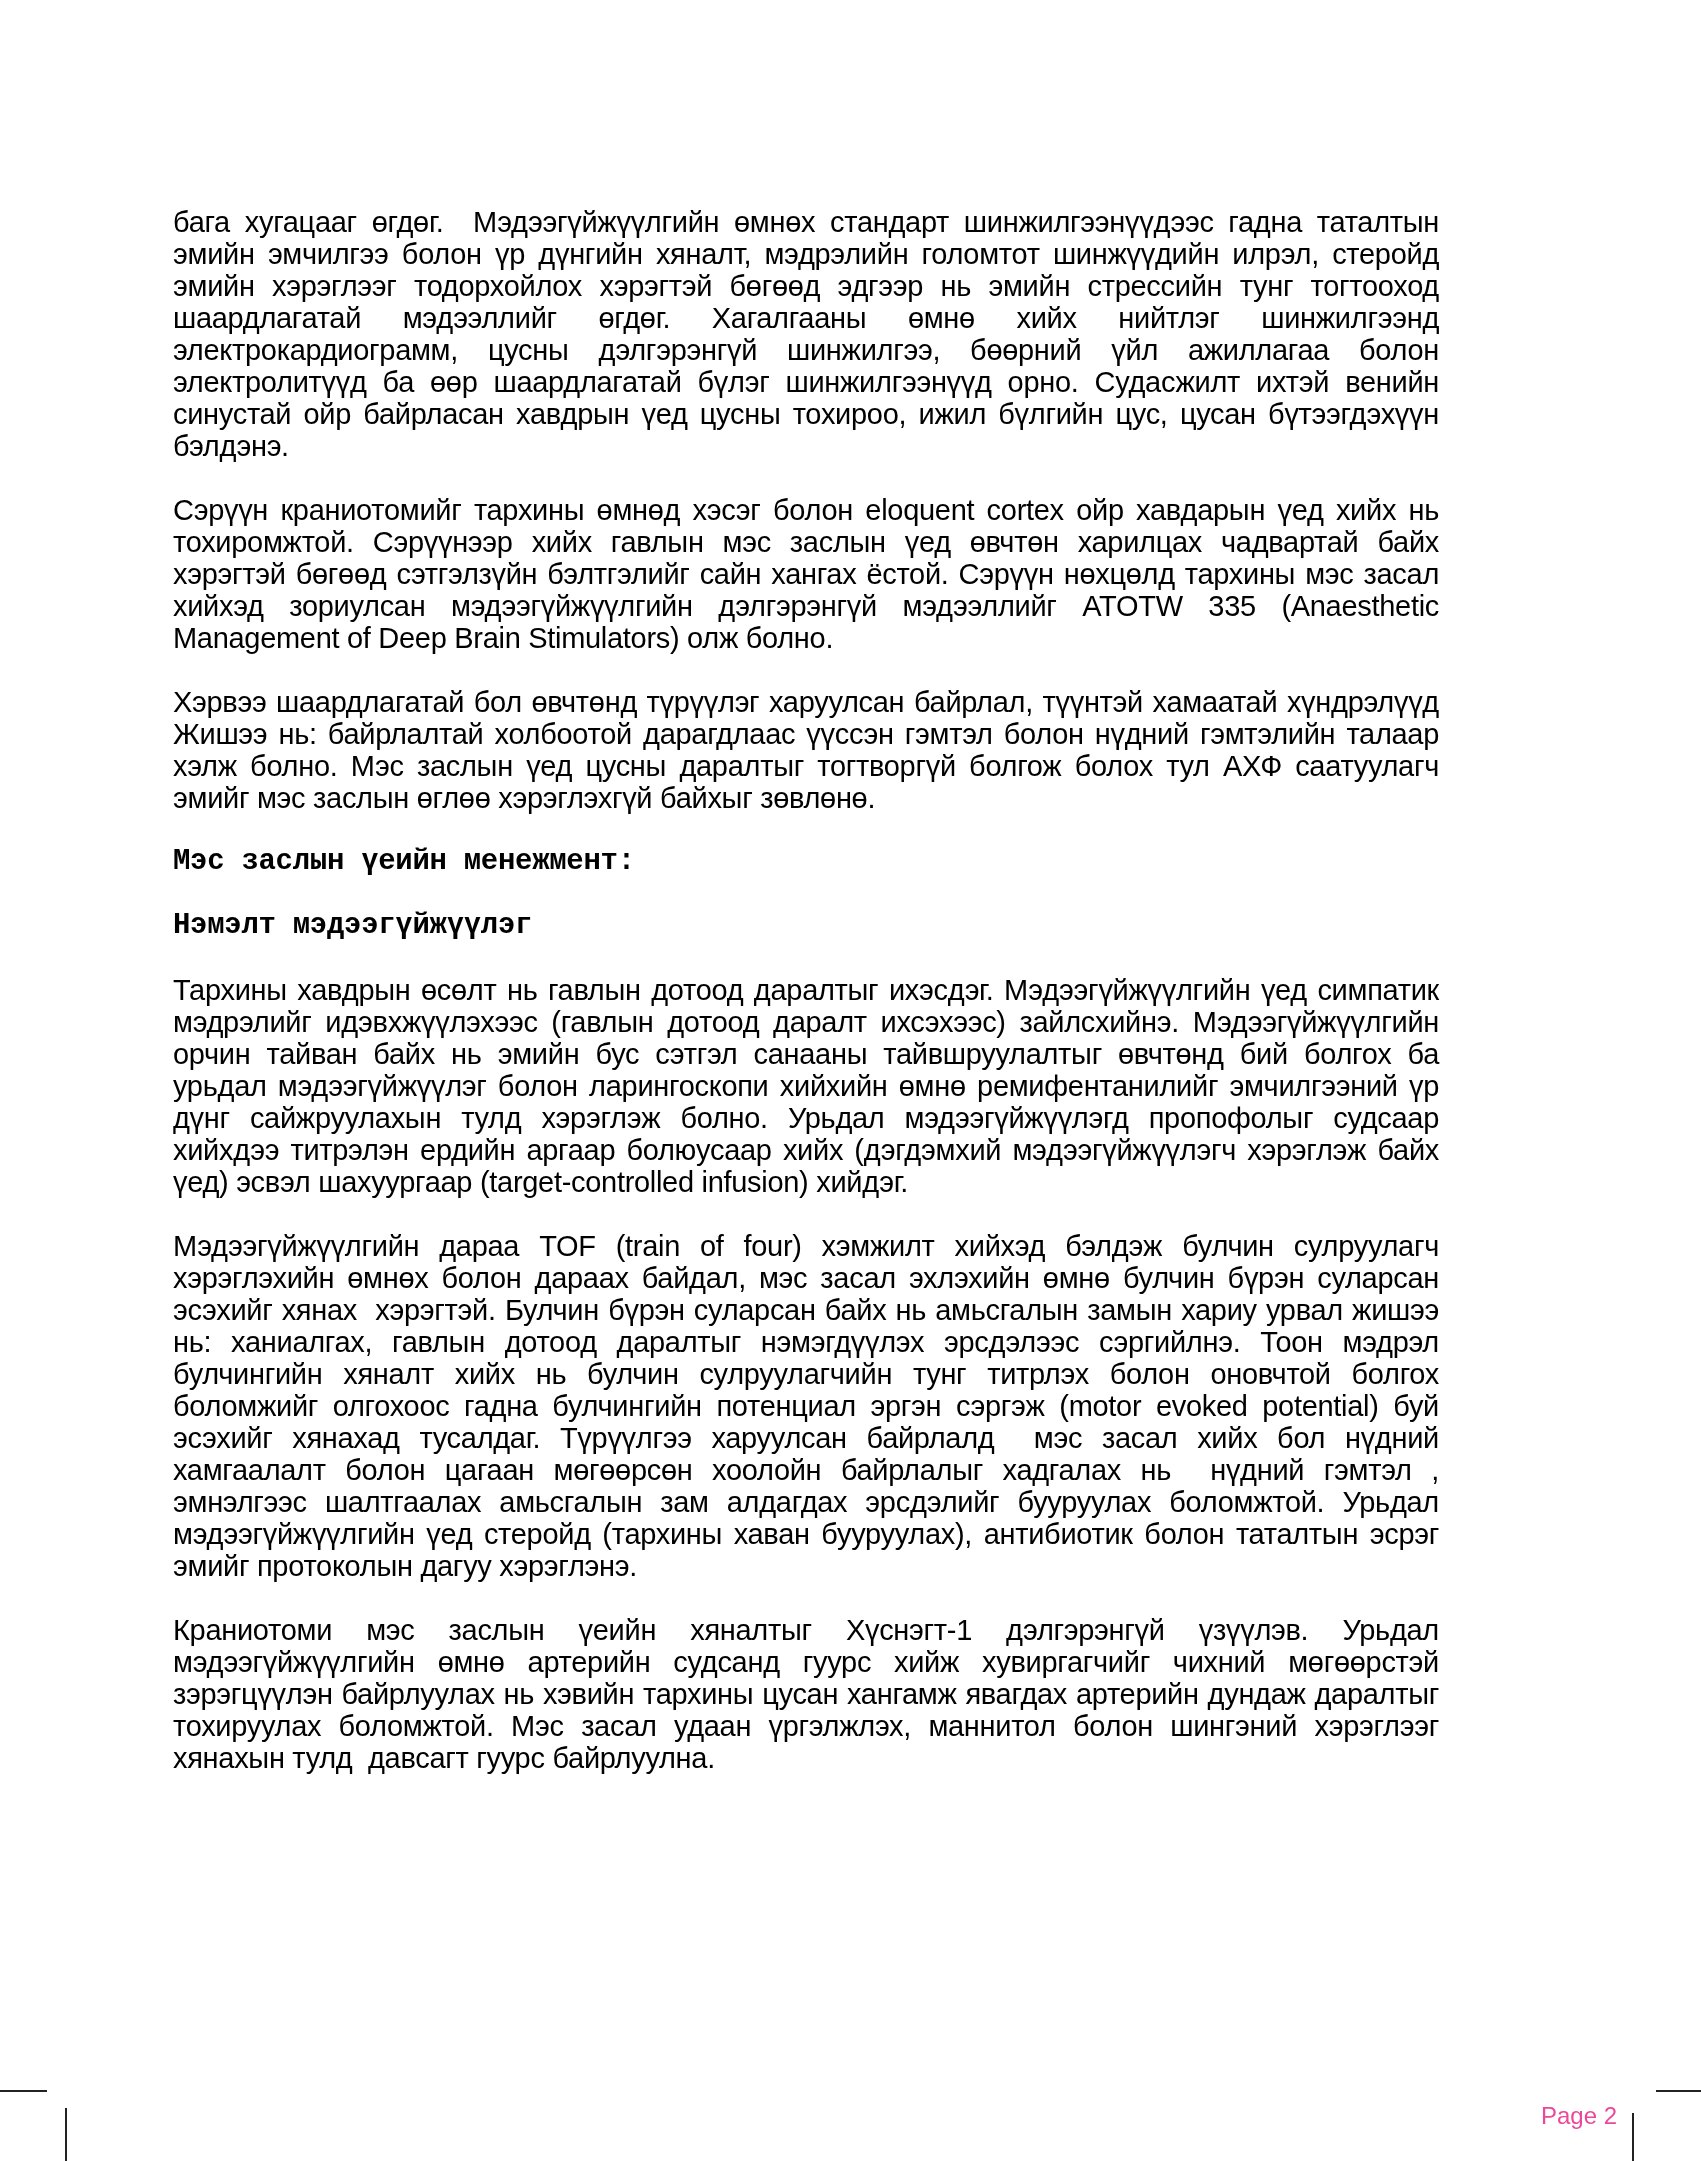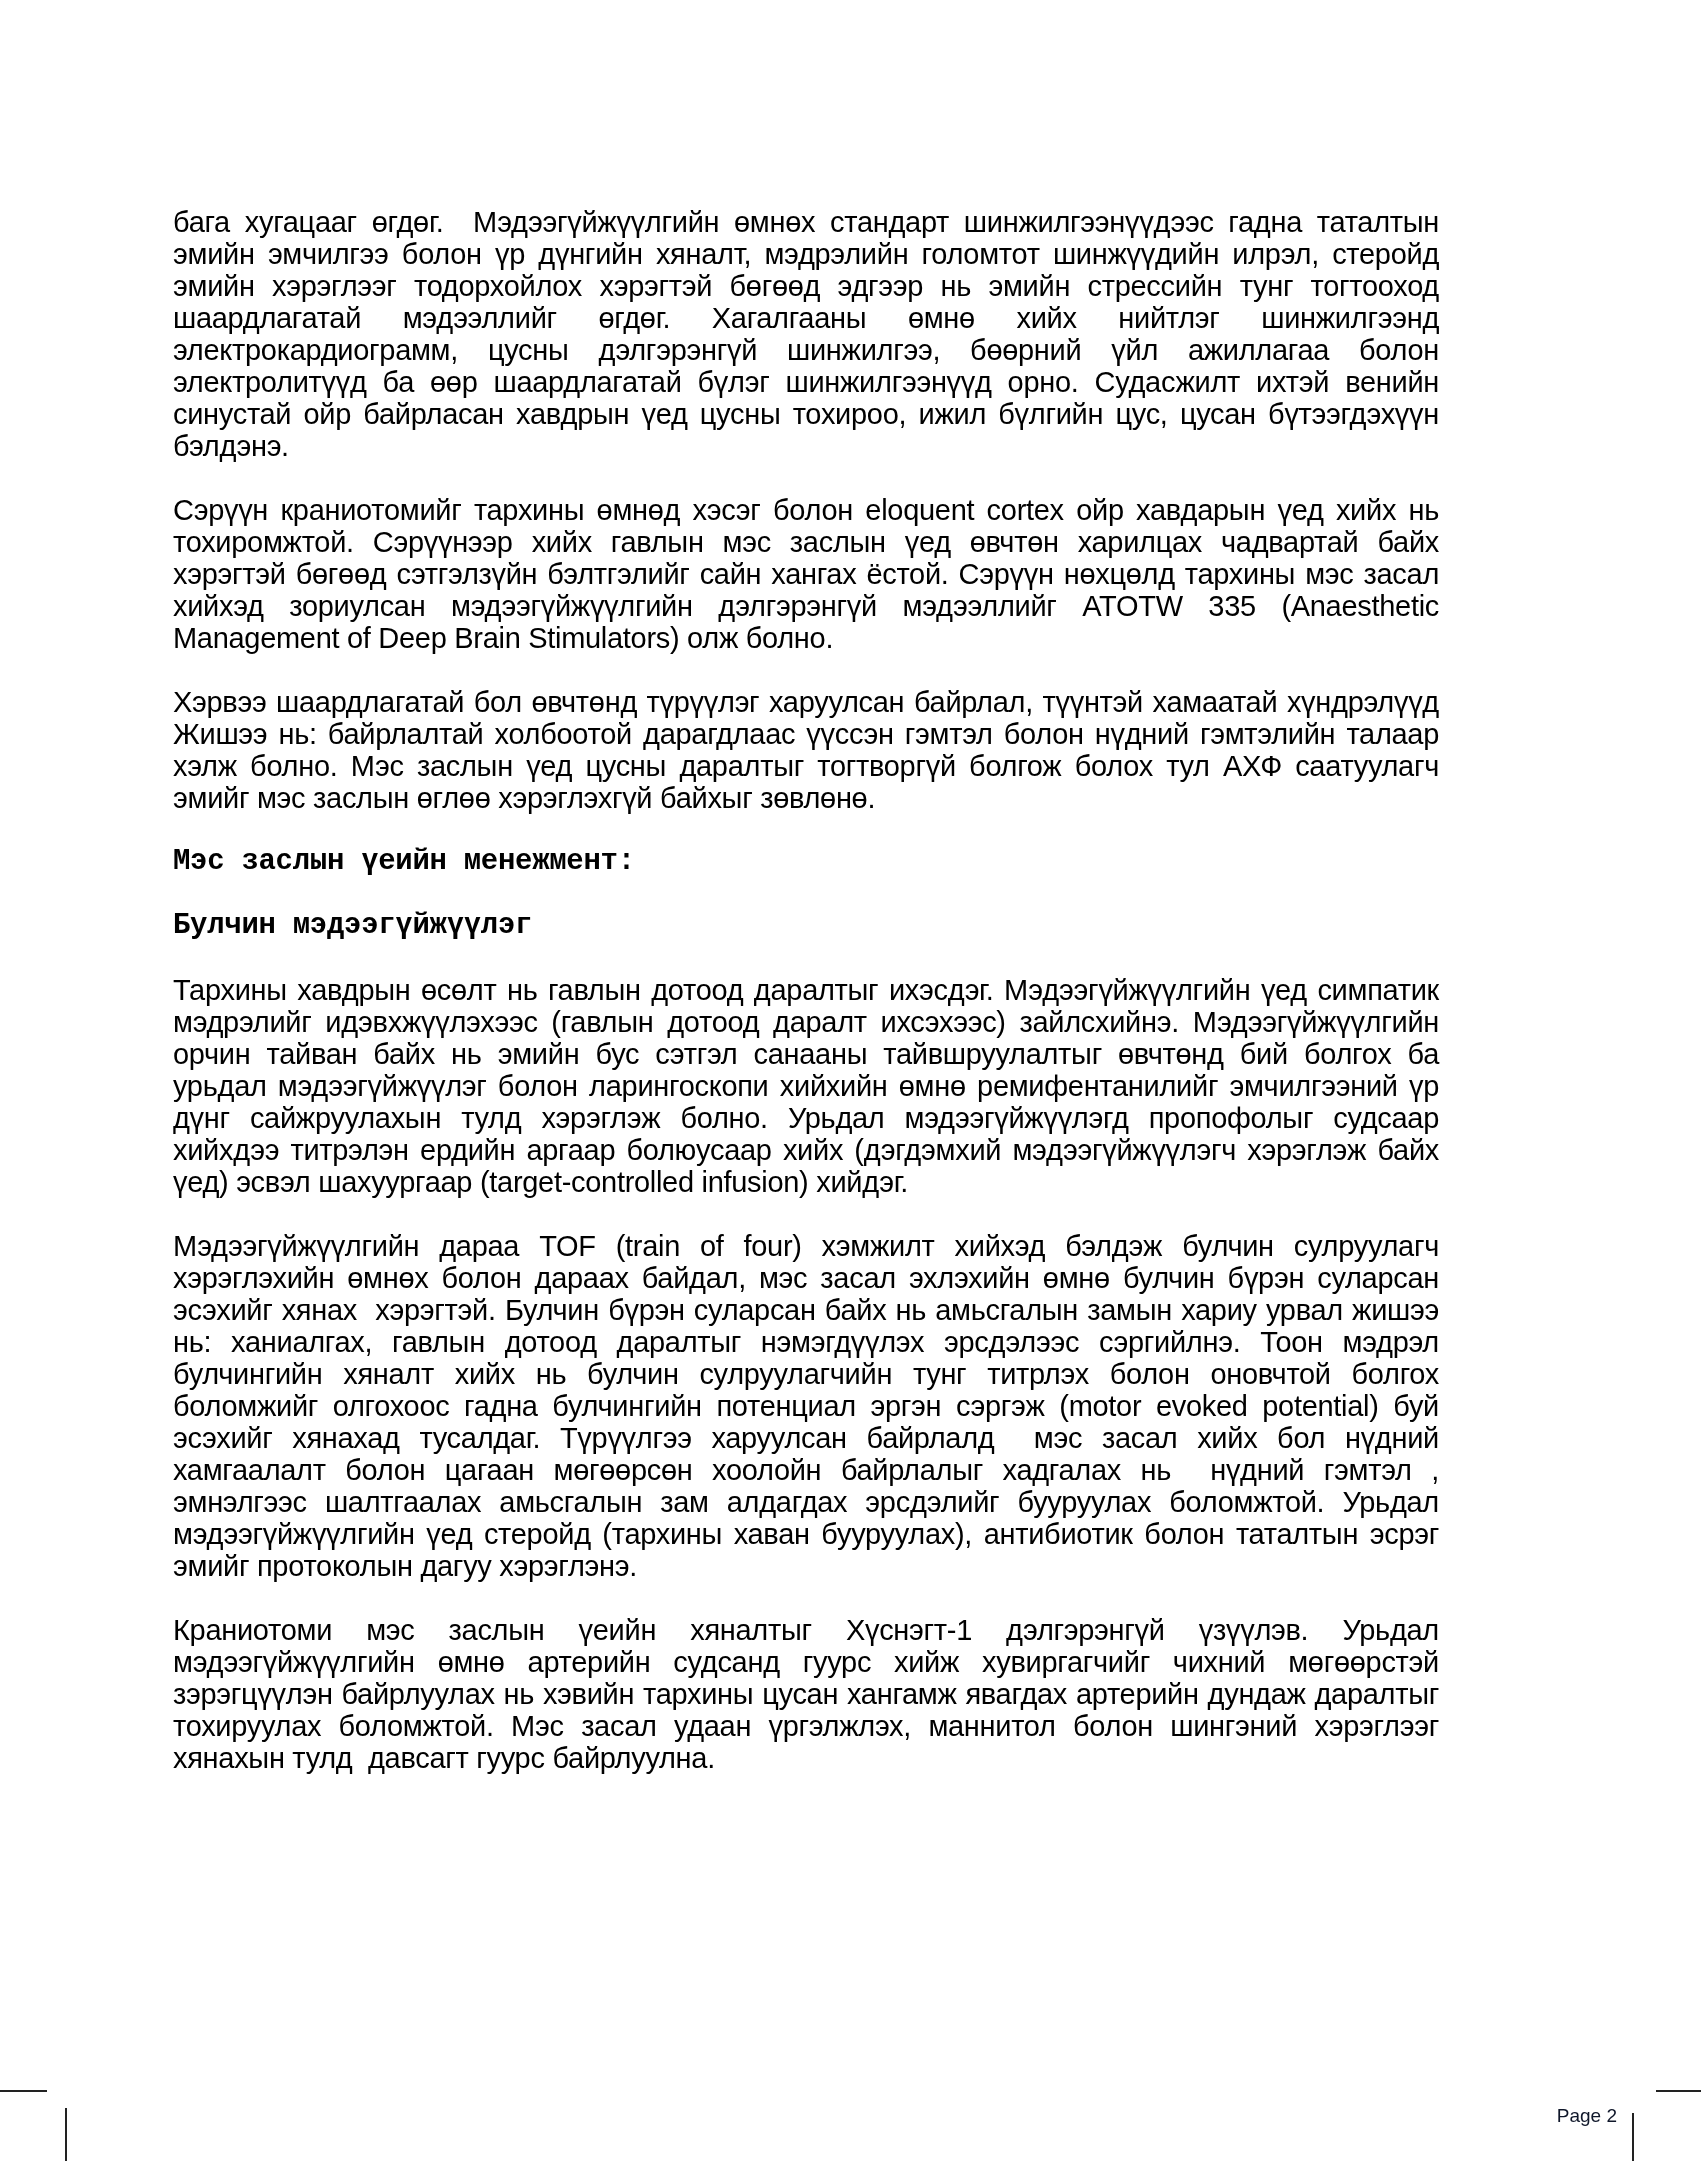--- a/index.html
+++ b/index.html
@@ -62,36 +62,36 @@
     font-size: 19px;
     line-height: 28px;
     letter-spacing: 0;
     color: #222222;
     white-space: pre;
   }
   .page-number {
     position: absolute;
     right: 85px;
     top: 2102px;
-    font-size: 19px;
+    font-size: 24px;
     line-height: 28px;
-    color: #0f172a;
+    color: #ec4899;
   }
 </style>
 </head>
 <body>
 
 <main class="page">
 
   <section class="body-text">
     <p>бага хугацааг өгдөг.  Мэдээгүйжүүлгийн өмнөх стандарт шинжилгээнүүдээс гадна таталтын эмийн эмчилгээ болон үр дүнгийн хяналт, мэдрэлийн голомтот шинжүүдийн илрэл, стеройд эмийн хэрэглээг тодорхойлох хэрэгтэй бөгөөд эдгээр нь эмийн стрессийн тунг тогтооход шаардлагатай мэдээллийг өгдөг. Хагалгааны өмнө хийх нийтлэг шинжилгээнд электрокардиограмм, цусны дэлгэрэнгүй шинжилгээ, бөөрний үйл ажиллагаа болон электролитүүд ба өөр шаардлагатай бүлэг шинжилгээнүүд орно. Судасжилт ихтэй венийн синустай ойр байрласан хавдрын үед цусны тохироо, ижил бүлгийн цус, цусан бүтээгдэхүүн бэлдэнэ.</p>
     <p>Сэрүүн краниотомийг тархины өмнөд хэсэг болон eloquent cortex ойр хавдарын үед хийх нь тохиромжтой. Сэрүүнээр хийх гавлын мэс заслын үед өвчтөн харилцах чадвартай байх хэрэгтэй бөгөөд сэтгэлзүйн бэлтгэлийг сайн хангах ёстой. Сэрүүн нөхцөлд тархины мэс засал хийхэд зориулсан мэдээгүйжүүлгийн дэлгэрэнгүй мэдээллийг ATOTW 335 (Anaesthetic Management of Deep Brain Stimulators) олж болно.</p>
     <p>Хэрвээ шаардлагатай бол өвчтөнд түрүүлэг харуулсан байрлал, түүнтэй хамаатай хүндрэлүүд Жишээ нь: байрлалтай холбоотой дарагдлаас үүссэн гэмтэл болон нүдний гэмтэлийн талаар хэлж болно. Мэс заслын үед цусны даралтыг тогтворгүй болгож болох тул АХФ саатуулагч эмийг мэс заслын өглөө хэрэглэхгүй байхыг зөвлөнө.</p>
     <h2>Мэс заслын үеийн менежмент:</h2>
-    <h2>Булчин мэдээгүйжүүлэг</h2>
+    <h2>Нэмэлт мэдээгүйжүүлэг</h2>
     <p>Тархины хавдрын өсөлт нь гавлын дотоод даралтыг ихэсдэг. Мэдээгүйжүүлгийн үед симпатик мэдрэлийг идэвхжүүлэхээс (гавлын дотоод даралт ихсэхээс) зайлсхийнэ. Мэдээгүйжүүлгийн орчин тайван байх нь эмийн бус сэтгэл санааны тайвшруулалтыг өвчтөнд бий болгох ба урьдал мэдээгүйжүүлэг болон ларингоскопи хийхийн өмнө ремифентанилийг эмчилгээний үр дүнг сайжруулахын тулд хэрэглэж болно. Урьдал мэдээгүйжүүлэгд пропофолыг судсаар хийхдээ титрэлэн ердийн аргаар болюусаар хийх (дэгдэмхий мэдээгүйжүүлэгч хэрэглэж байх үед) эсвэл шахуургаар (target-controlled infusion) хийдэг.</p>
     <p>Мэдээгүйжүүлгийн дараа TOF (train of four) хэмжилт хийхэд бэлдэж булчин сулруулагч хэрэглэхийн өмнөх болон дараах байдал, мэс засал эхлэхийн өмнө булчин бүрэн суларсан эсэхийг хянах  хэрэгтэй. Булчин бүрэн суларсан байх нь амьсгалын замын хариу урвал жишээ нь: ханиалгах, гавлын дотоод даралтыг нэмэгдүүлэх эрсдэлээс сэргийлнэ. Тоон мэдрэл булчингийн хяналт хийх нь булчин сулруулагчийн тунг титрлэх болон оновчтой болгох боломжийг олгохоос гадна булчингийн потенциал эргэн сэргэж (motor evoked potential) буй эсэхийг хянахад тусалдаг. Түрүүлгээ харуулсан байрлалд  мэс засал хийх бол нүдний хамгаалалт болон цагаан мөгөөрсөн хоолойн байрлалыг хадгалах нь  нүдний гэмтэл , эмнэлгээс шалтгаалах амьсгалын зам алдагдах эрсдэлийг бууруулах боломжтой. Урьдал мэдээгүйжүүлгийн үед стеройд (тархины хаван бууруулах), антибиотик болон таталтын эсрэг эмийг протоколын дагуу хэрэглэнэ.</p>
     <p>Краниотоми мэс заслын үеийн хяналтыг Хүснэгт-1 дэлгэрэнгүй үзүүлэв. Урьдал мэдээгүйжүүлгийн өмнө артерийн судсанд гуурс хийж хувиргагчийг чихний мөгөөрстэй зэрэгцүүлэн байрлуулах нь хэвийн тархины цусан хангамж явагдах артерийн дундаж даралтыг тохируулах боломжтой. Мэс засал удаан үргэлжлэх, маннитол болон шингэний хэрэглээг хянахын тулд  давсагт гуурс байрлуулна.</p>
   </section>
 
   <div class="trim trim-bl-h"></div>
   <div class="trim trim-bl-v"></div>
   <div class="trim trim-br-h"></div>
   <div class="trim trim-br-v"></div>
 

